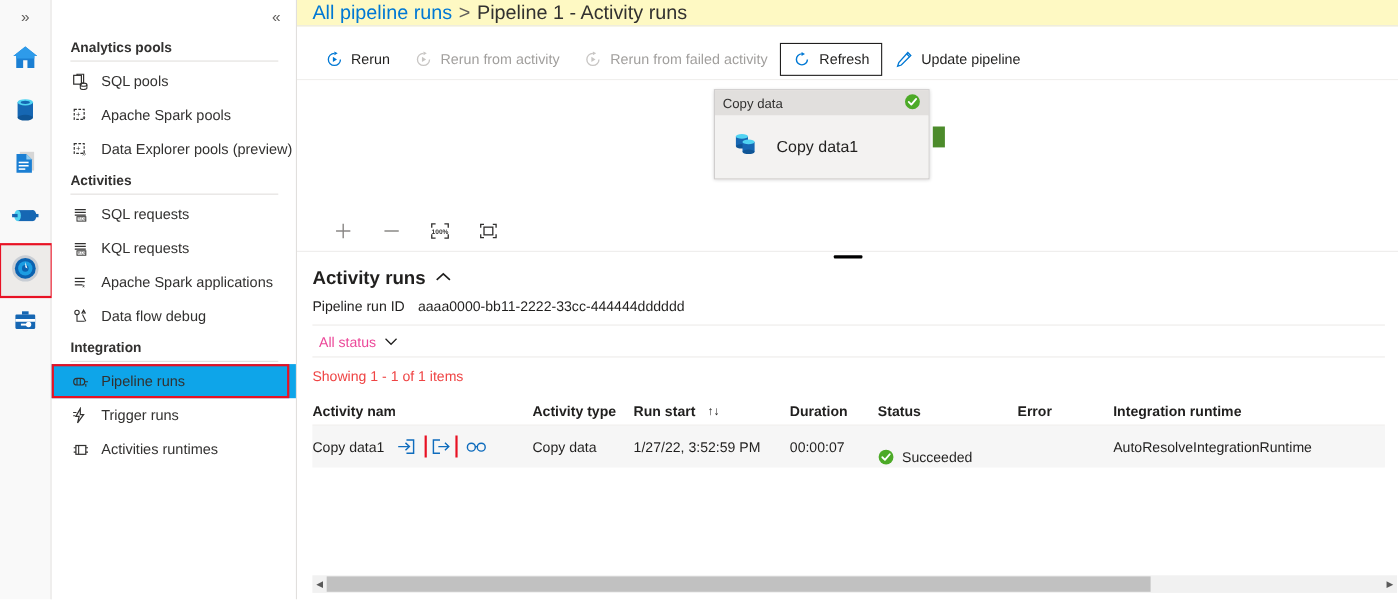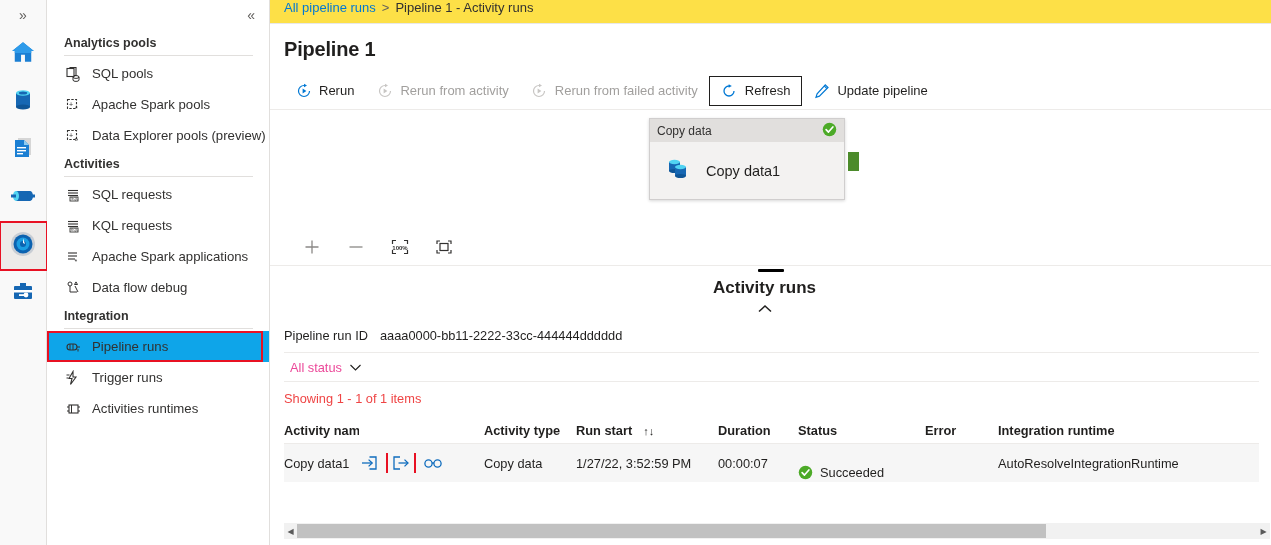--- a/index.html
+++ b/index.html
@@ -75,23 +75,23 @@
   }
   .nav-label { white-space: nowrap; }
 
   
   .main {
     flex: 1 1 auto; height: 545px;
     display: flex; flex-direction: column;
     background: #ffffff; min-width: 0;
   }
   .breadcrumb {
-    height: 24px; display: flex; 
+    height: 24px; display: flex; align-items: center;
     padding-left: 14px; gap: 6px;
-    font-size: 13px; background: #fde047;
+    font-size: 18px; background: #fef9c3;
     border-bottom: 1px solid #e8e8e8;
   }
   .bc-link { color: #0078d4; cursor: pointer; }
   .bc-sep { color: #605e5c; }
   .bc-current { color: #323130; }
 
   .page-title {
     font-size: 20px; font-weight: bold; color: #201f1e;
     padding: 14px 0 0 14px; letter-spacing: -0.2px;
   }
@@ -169,21 +169,20 @@
   .splitter-handle {
     position: absolute; left: 50%; transform: translateX(-50%);
     top: 3px; width: 26px; height: 3px; background: #000000;
     border-radius: 1px; cursor: ns-resize;
   }
 
   
   .ar-head {
     display: flex; align-items: center; justify-content: flex-start;
     padding: 2px 26px 0 14px;
-    flex-direction: column;
   }
   .ar-title { font-size: 17px; font-weight: bold; color: #201f1e; }
   .ar-collapse { font-size: 13px; color: #201f1e; cursor: pointer; padding: 4px 8px; }
   .ar-runid {
     display: flex; align-items: flex-end; gap: 12px;
     font-size: 12.8px; padding: 7px 0 0 14px; color: #201f1e;
   }
   .ar-runid-label { color: #201f1e; }
   .ar-runid-value { color: #201f1e; }
   .ar-filterbar {
@@ -205,21 +204,21 @@
   .tbl-head { height: 26px; color: #201f1e; font-weight: bold; border-bottom: 1px solid #edebe9; }
   .tbl-head .cell { font-weight: bold; }
   .tbl-body { height: 38px; background: #f6f6f6; cursor: pointer; }
   .cell { display: flex; align-items: center; gap: 5px; overflow: hidden; white-space: nowrap; }
   .c-name  { width: 75px; }
   .c-icons { width: 125px; gap: 12px; }
   .c-type  { width: 92px; }
   .c-start { width: 142px; }
   .c-dur   { width: 80px; }
   .c-status{ width: 127px; }
-  .c-err   { width: 73px; }
+  .c-err   { width: 87px; }
   .c-irt   { width: 200px; }
   .sort-ico { color: #201f1e; font-size: 11px; margin-left: 6px; }
   .row-ico { cursor: pointer; position: relative; display:flex; align-items:center; justify-content:center; width: 20px; height: 20px;}
   .row-ico.boxed::after {
     content: ""; position: absolute; left: -5px; top: -5px; right: -5px; bottom: -5px;
     border: 2px solid #e81123;
   }
   .status-ok { display: flex; align-items: flex-start; gap: 7px; margin-top: 21px; }
 
   
@@ -448,21 +447,20 @@
   </div>
 
   <div class="main">
 
     <div class="breadcrumb">
       <span class="bc-link">All pipeline runs</span>
       <span class="bc-sep">&gt;</span>
       <span class="bc-current">Pipeline 1 - Activity runs</span>
     </div>
 
-    <div class="page-title">Pipeline 1</div>
 
 
     <div class="cmdbar">
       <div class="cmd">
         <span class="cmd-ico">
           <svg width="16" height="16" viewBox="0 0 16 16">
               <path d="M13.5 8 A5.5 5.5 0 1 1 8 2.5" fill="none" stroke="#0078d4" stroke-width="1.2"></path>
               <path d="M8 0.8 L8 4.2 L11 2.5 Z" fill="#0078d4"></path>
               <path d="M6.6 5.6 L10.4 8 L6.6 10.4 Z" fill="#0078d4"></path>
             </svg>

